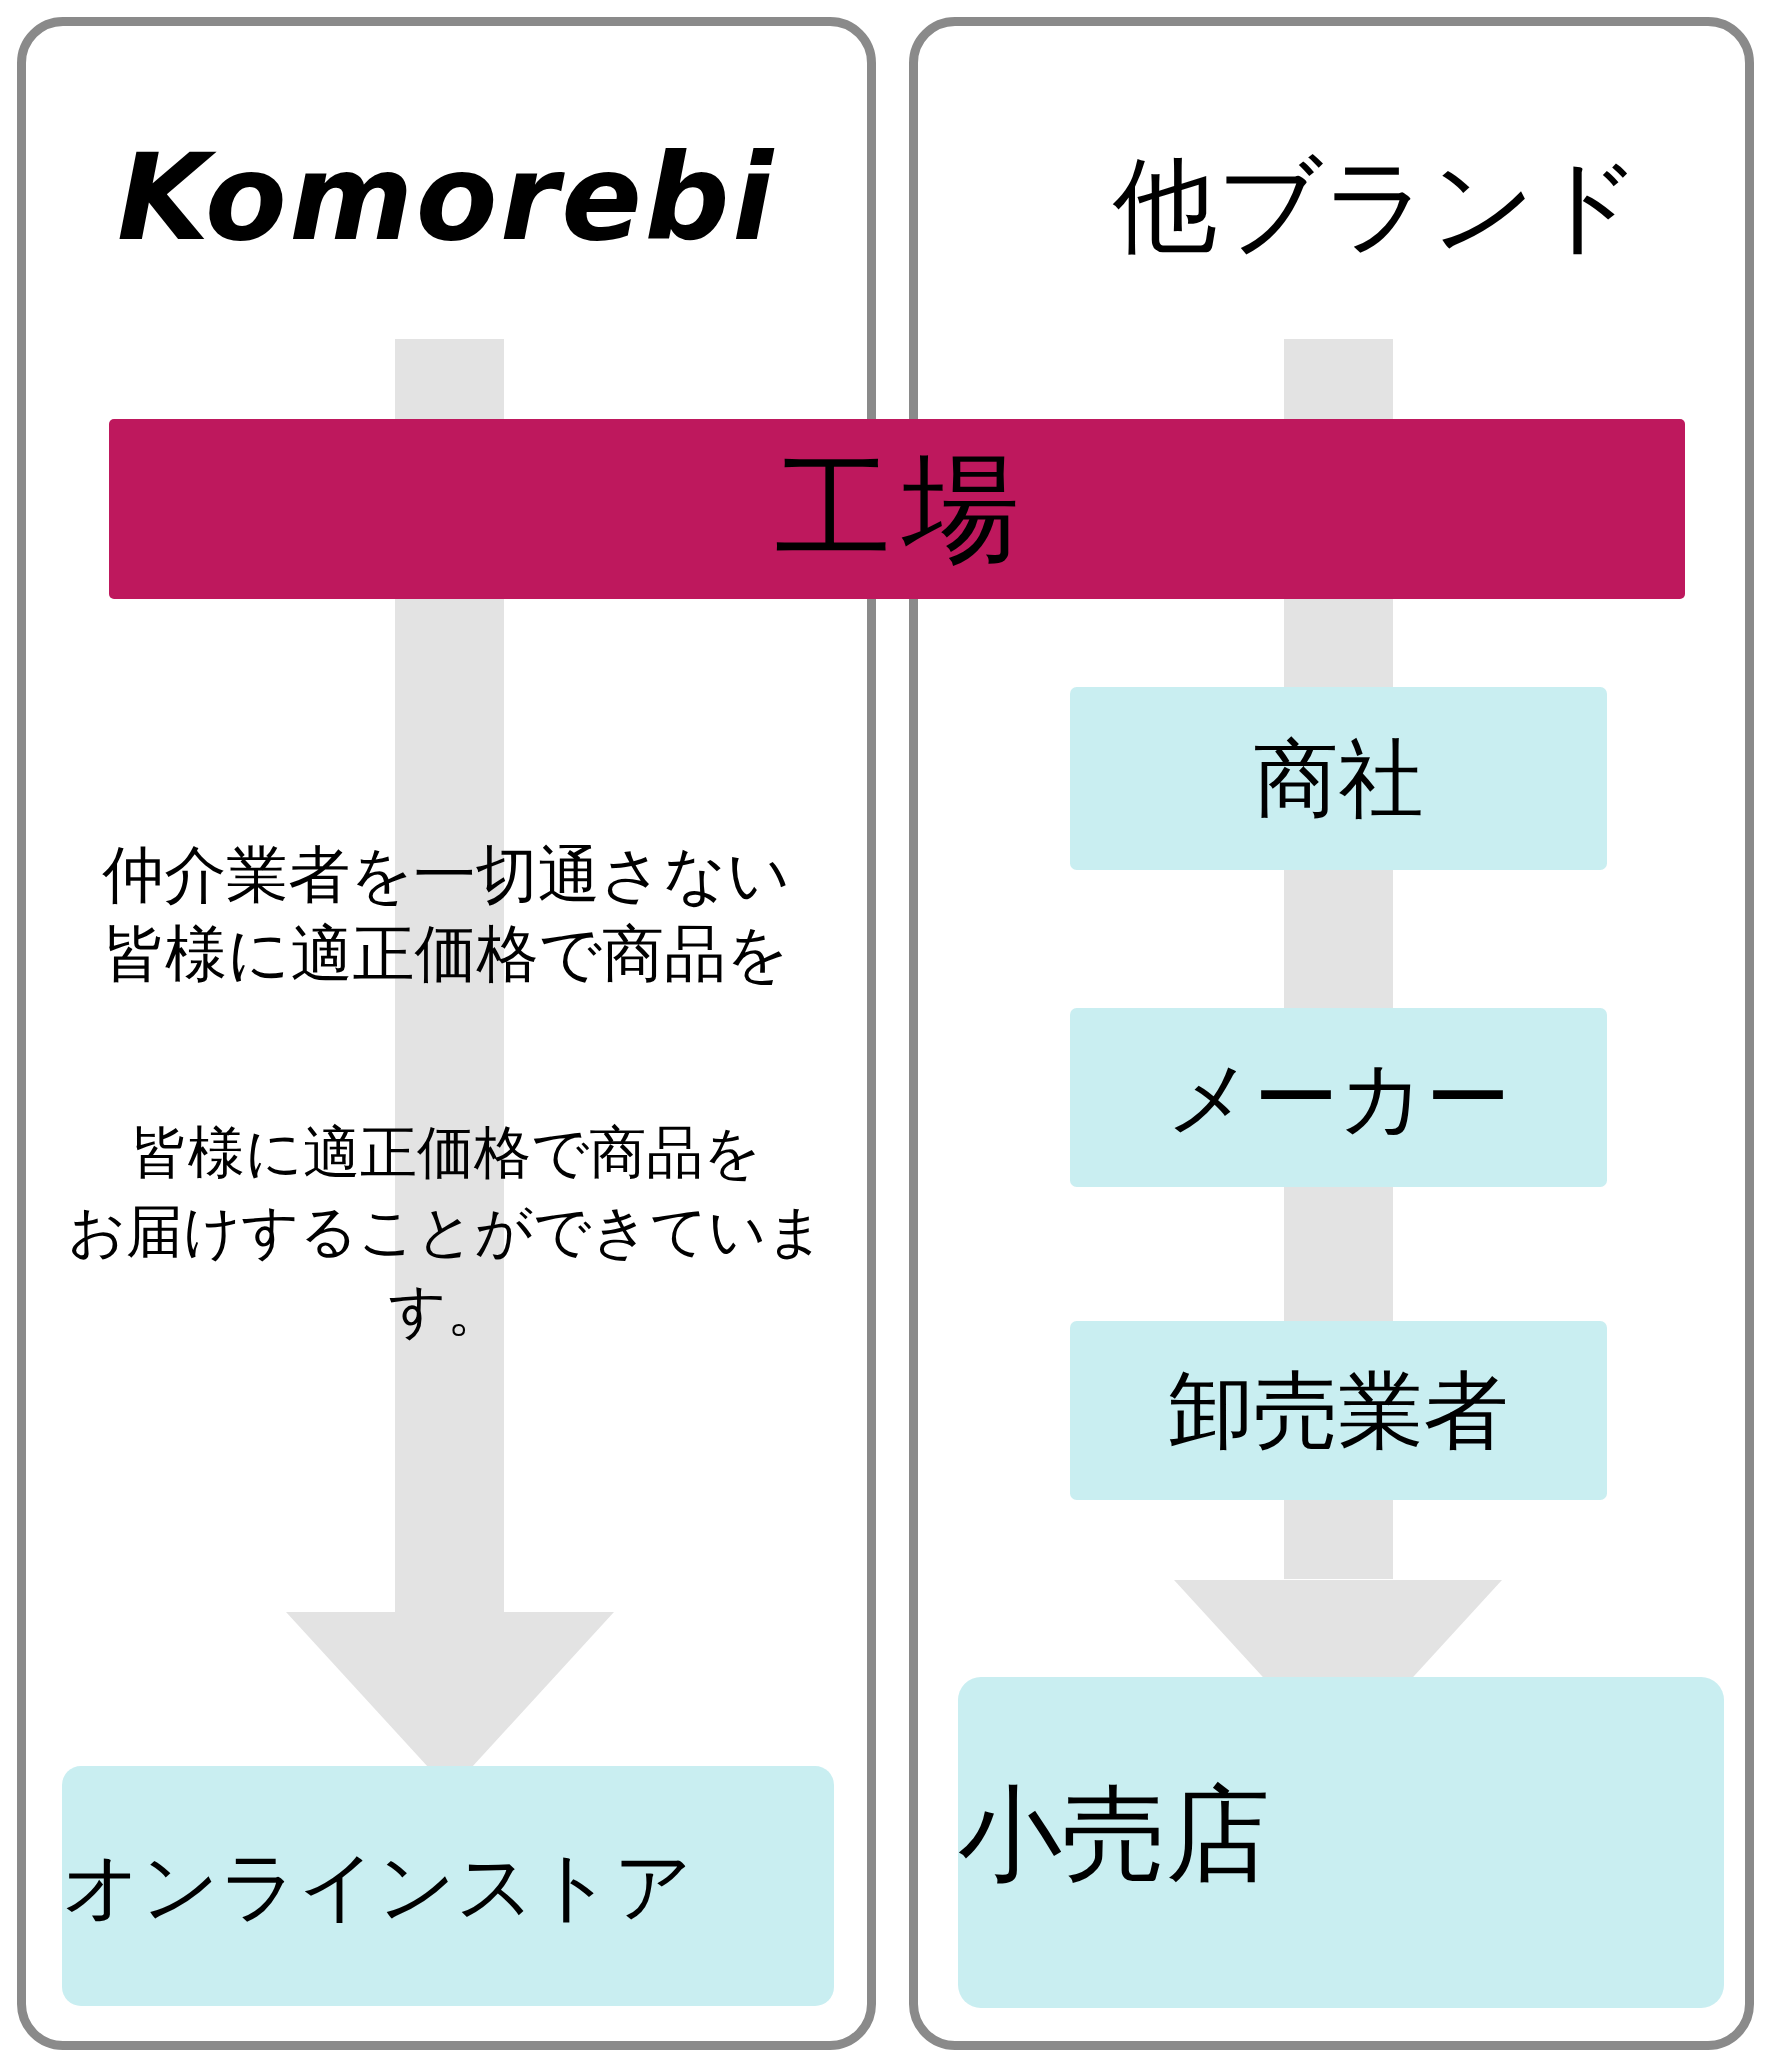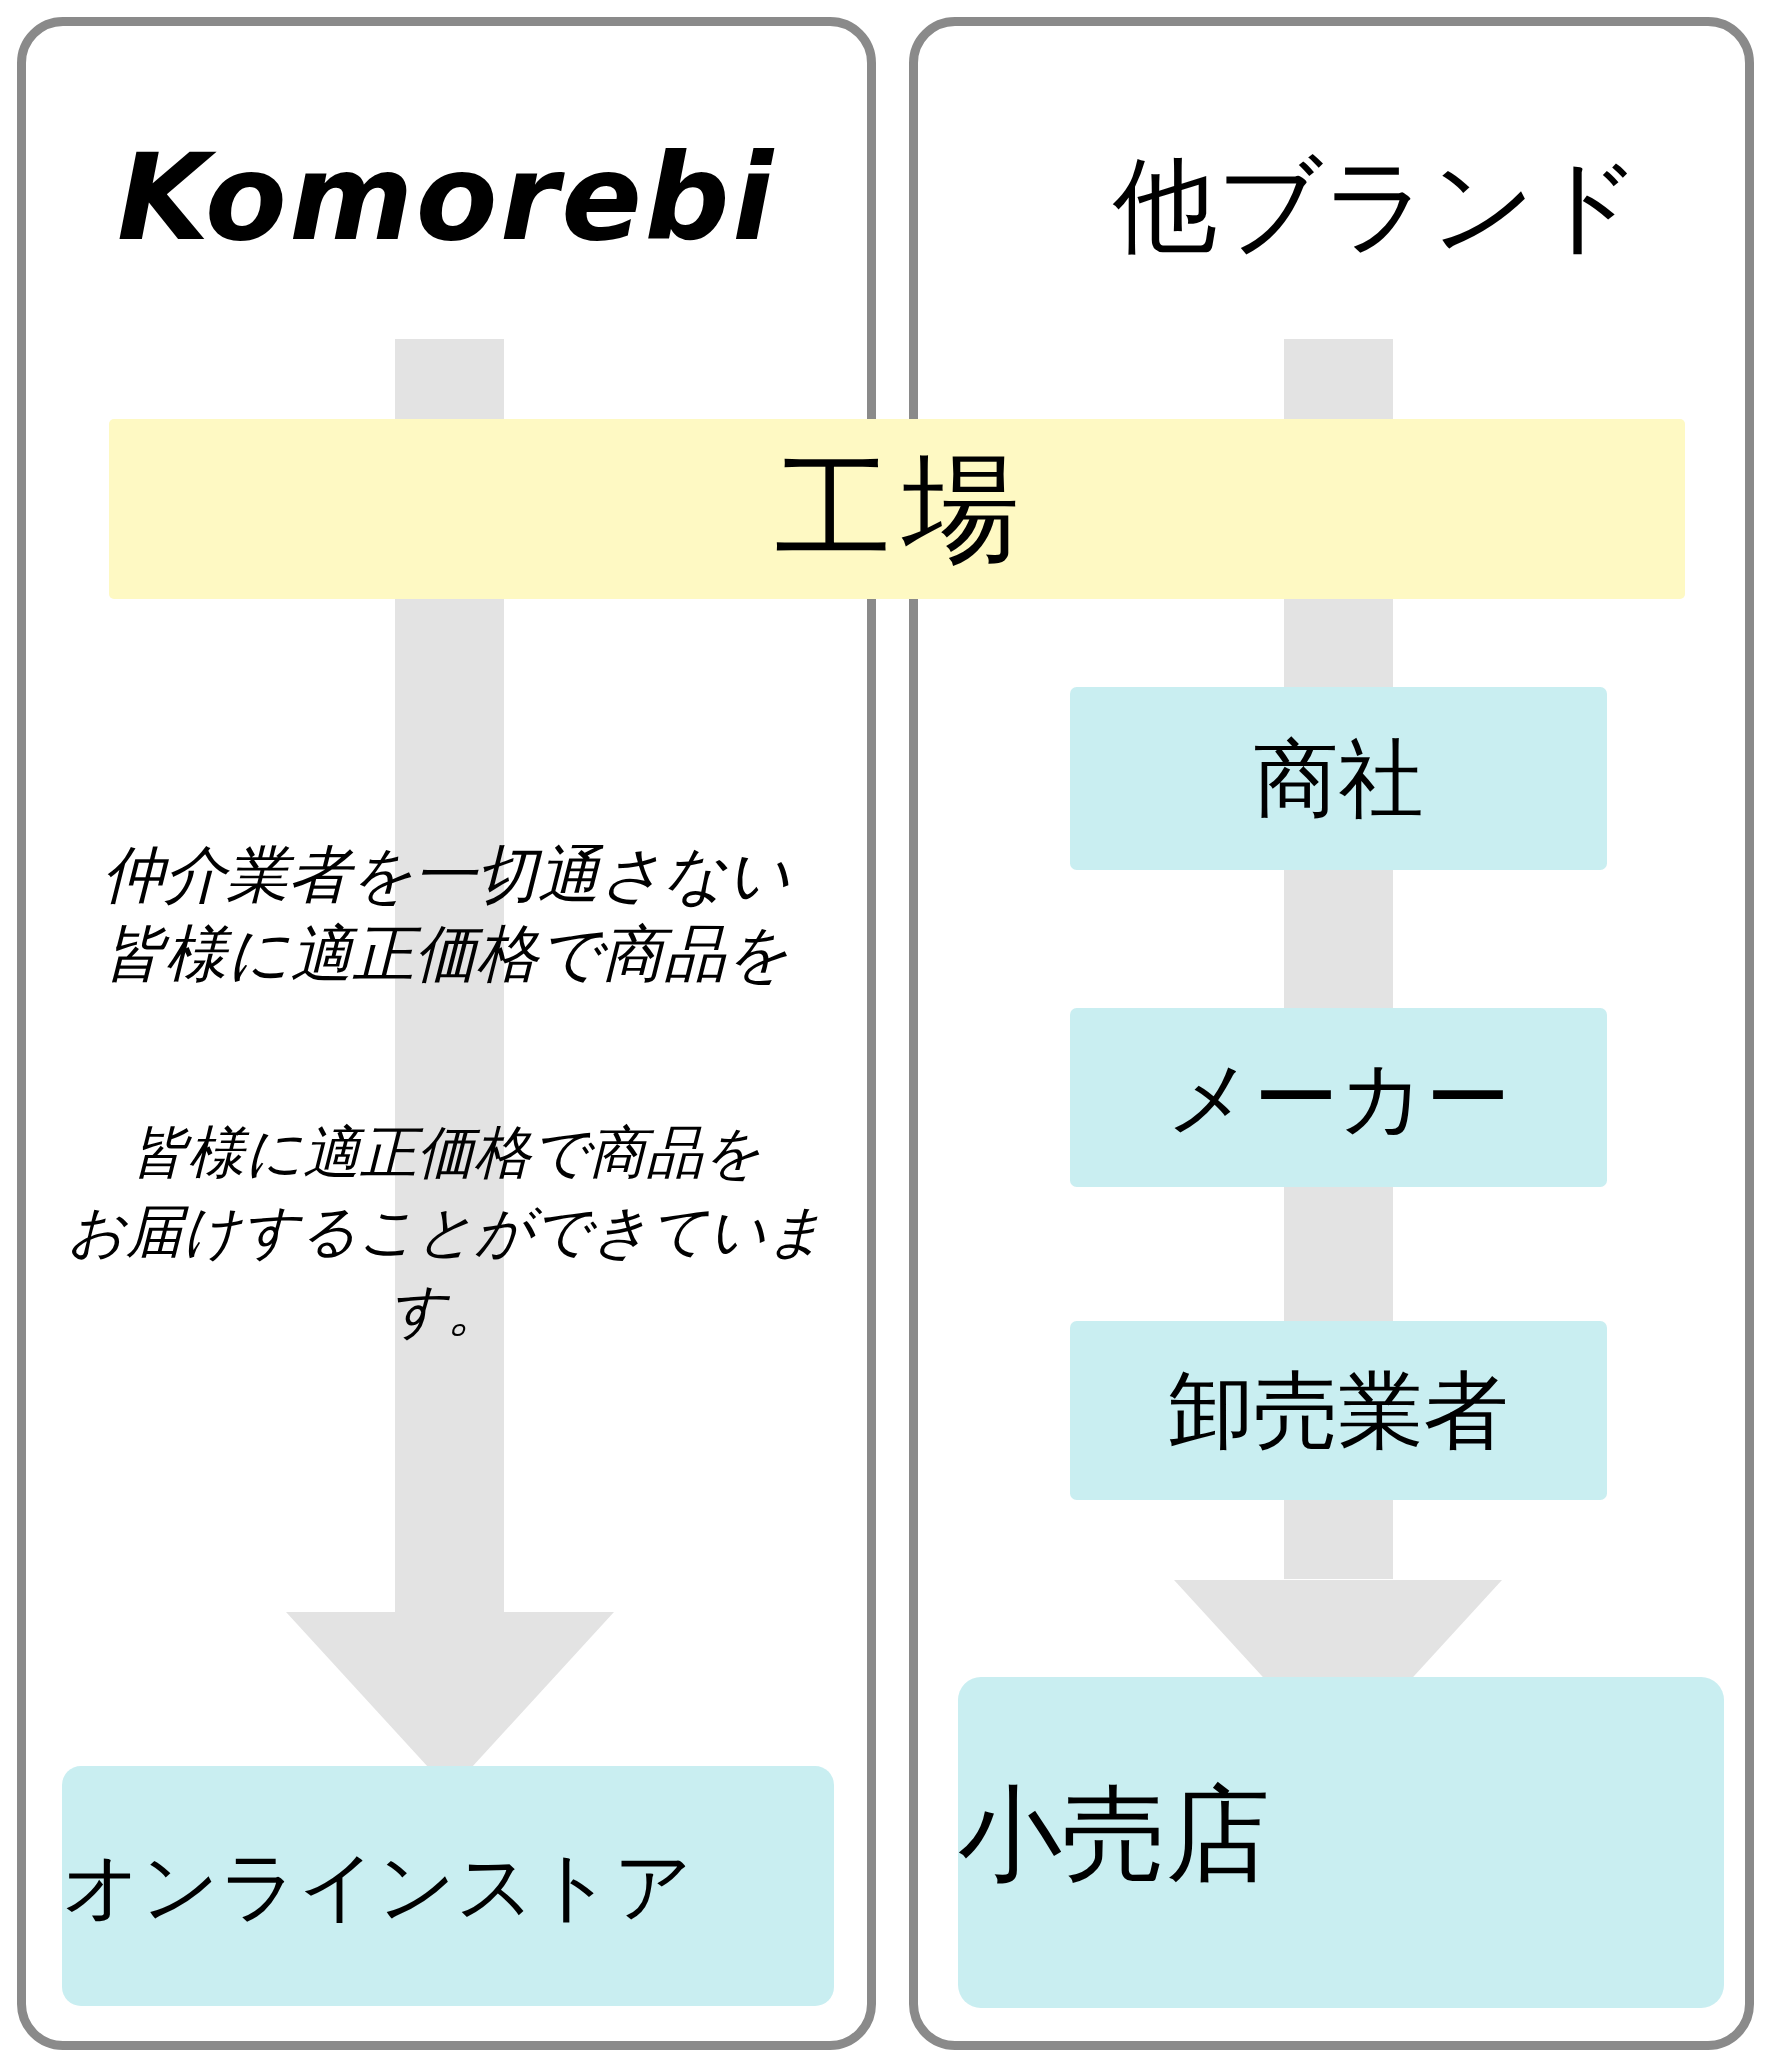--- a/index.html
+++ b/index.html
@@ -71,36 +71,35 @@
     border-top: 179px solid #e3e3e3;
     z-index: 1;
   }
   .arrowhead-left  { left: 286px;  top: 1612px; }
   .arrowhead-right { left: 1174px; top: 1580px; }
 
   .factory-band {
     position: absolute;
     left: 109px; top: 419px;
     width: 1576px; height: 180px;
-    background: #fef9c3;
+    background: #be185d;
     border-radius: 5px;
     text-align: center;
     font-size: 117px;
     line-height: 180px;
     letter-spacing: 10.4px;
     text-indent: 10.4px;
     z-index: 2;
   }
 
   .desc-block {
     position: absolute;
     left: 16.7px; width: 859px;
     text-align: center;
     z-index: 3;
-    font-style: italic;
   }
   .desc-block-1 { top: 835px; font-size: 62px; line-height: 79px; }
   .desc-block-2 { top: 1113px; font-size: 57px; line-height: 79px; }
 
   .step-box {
     position: absolute;
     left: 1070px; width: 537px;
     background: #c9eef1;
     border-radius: 6.7px;
     text-align: center;

